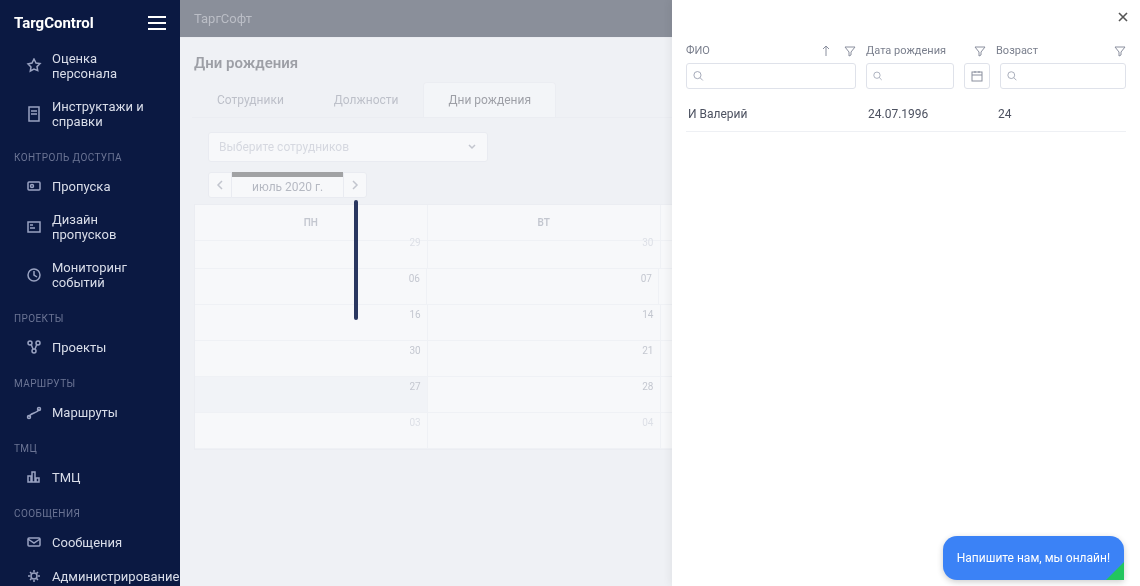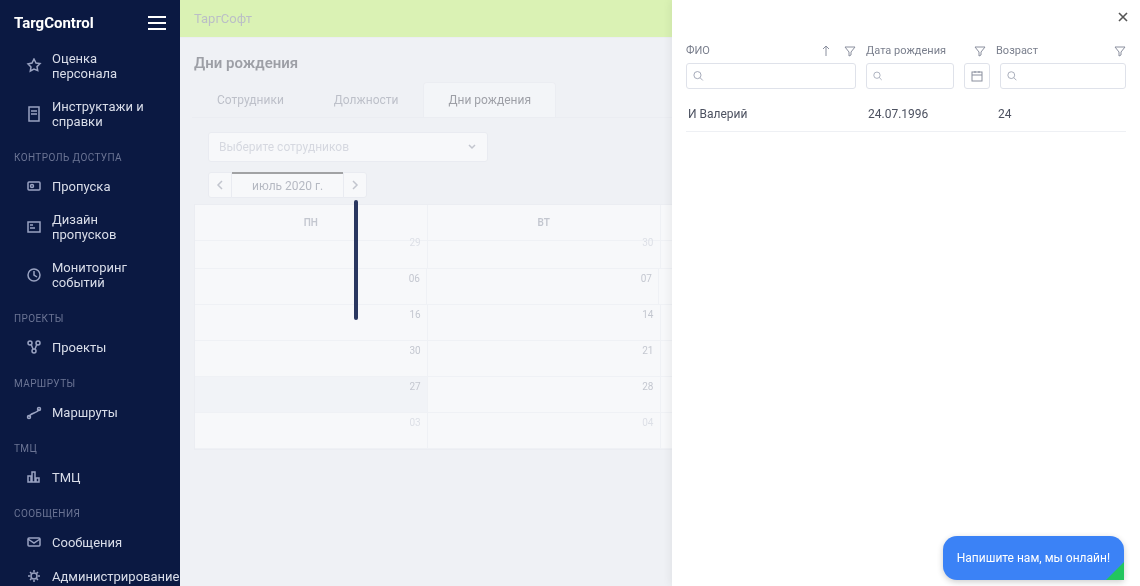--- a/index.html
+++ b/index.html
@@ -13,34 +13,34 @@
 .hamburger span { display:block; height:2px; background:#fff; }
 .nav-item { display:flex; align-items:center; gap:10px; padding:9px 26px; cursor:pointer; color:#d9dde9; }
 .nav-item .ico { width:16px; height:16px; flex-shrink:0; display:flex; align-items:center; justify-content:center; }
 .nav-item .ico svg { stroke:#9aa3c2; fill:none; stroke-width:1.5; }
 .nav-item .chev { margin-left:auto; font-size:10px; color:#6b7494; }
 .nav-section { padding:14px 14px 6px 14px; font-size:10px; letter-spacing:0.4px; color:#6b7494; text-transform:uppercase; }
 .scrollbar { position:absolute; left:174px; top:200px; width:4px; height:120px; background:#2a3760; border-radius:2px; }
 
 .main { flex:1; position:relative; background:#eef0f4; }
 .overlay { position:absolute; inset:0; background:rgba(240,242,246,0.55); pointer-events:none; }
-.main-header { height:38px; display:flex; align-items:center; padding:0 14px; border-bottom:1px solid #e5e7ed; color:#7a7f8d; font-size:13px; background:#bef264; }
+.main-header { height:38px; display:flex; align-items:center; padding:0 14px; border-bottom:1px solid #e5e7ed; color:#7a7f8d; font-size:13px; background:#0f172a; }
 .page-title { padding:16px 14px 10px 14px; font-size:15px; font-weight:600; color:#383b46; }
 .tabs { display:flex; border-bottom:1px solid #e5e7ed; margin:0 12px; }
 .tab { padding:10px 24px; font-size:12px; color:#7e8393; cursor:pointer; border:1px solid transparent; border-bottom:none; }
 .tab.active { background:#f7f8fb; border-color:#e5e7ed; color:#383b46; border-radius:4px 4px 0 0; }
 .select-wrap { margin:14px 28px 10px 28px; }
 .select { width:280px; height:30px; border:1px solid #dfe2ea; border-radius:3px; background:#fff; display:flex; align-items:center; padding:0 10px; color:#b5b9c6; font-size:12px; justify-content:space-between; }
 .select svg { stroke:#8a8f9e; }
 
 .cal-toolbar { display:flex; align-items:center; gap:0; margin:6px 28px; }
 .cal-btn { width:24px; height:26px; border:1px solid #dfe2ea; background:#fff; display:flex; align-items:center; justify-content:center; cursor:pointer; }
 .cal-btn:first-child { border-radius:3px 0 0 3px; }
 .cal-btn:last-child { border-radius:0 3px 3px 0; }
-.cal-month { height:26px; border-top:2px solid #404040; border-bottom:1px solid #dfe2ea; padding:0 20px; display:flex; align-items:center; font-size:12px; color:#6e7384; background:#fff; }
+.cal-month { height:26px; border-top:5px solid #404040; border-bottom:1px solid #dfe2ea; padding:0 20px; display:flex; align-items:center; font-size:12px; color:#6e7384; background:#fff; }
 
 .calendar { margin:6px 14px 0 14px; border:1px solid #e5e7ed; background:#fff; }
 .cal-row { display:flex; }
 .cal-head { height:28px; }
 .cal-head .cell { display:flex; align-items:center; justify-content:center; font-size:10px; color:#8d92a1; font-weight:600; }
 .cell { flex:1; border-right:1px solid #eef0f4; border-bottom:1px solid #eef0f4; position:relative; min-height:36px; }
 .cell:last-child { border-right:none; }
 .daynum { position:absolute; top:4px; right:6px; font-size:10px; color:#8d92a1; }
 .cell.muted .daynum { color:#c5c9d4; }
 .cell.today { background:#f1f3f8; }

